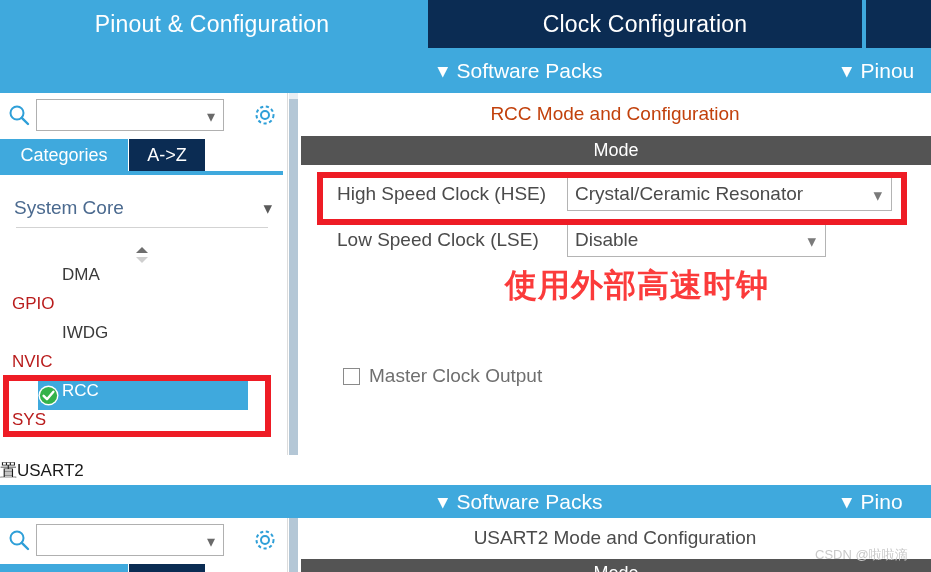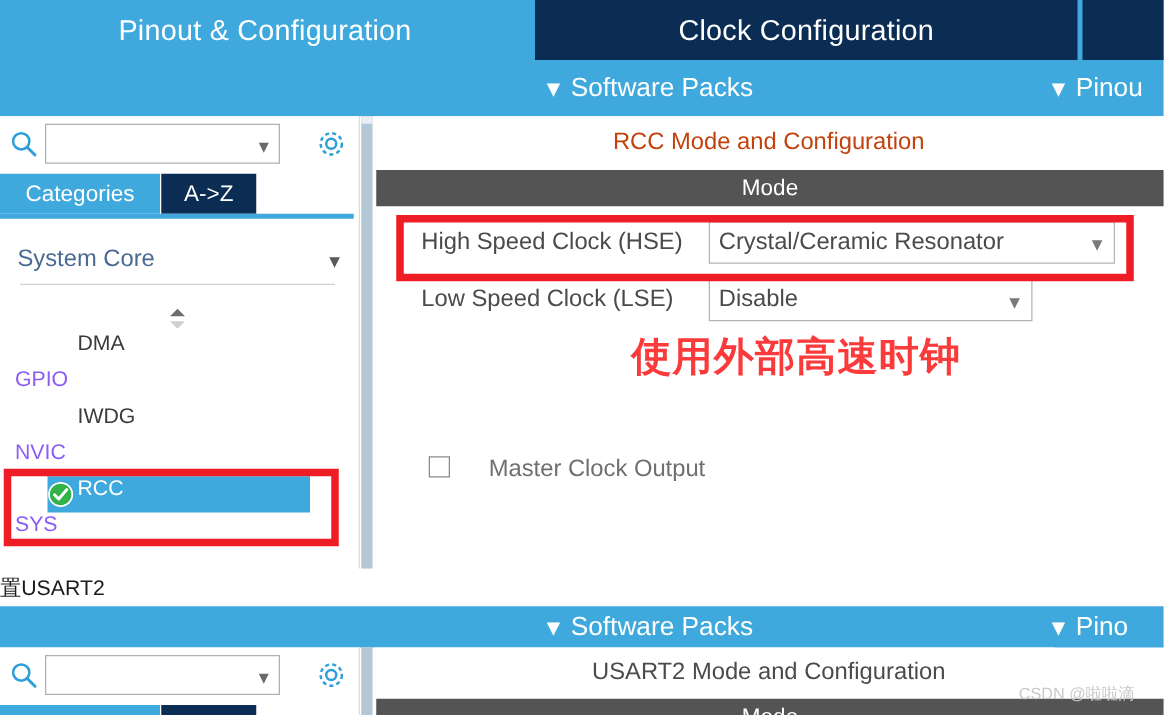--- a/index.html
+++ b/index.html
@@ -78,21 +78,21 @@
   .group-rule { position:absolute; left:16px; top:134px; width:252px; height:1px; background:#d3d3d3; }
 
   .spinner { position:absolute; left:131px; top:152px; width:22px; height:20px; }
 
   .tree { position:absolute; left:0; top:172px; width:288px; }
   .tree-item {
     position:relative; height:29px; display:flex; align-items:flex-start;
     padding-left:62px; font-size:17px;
   }
   .tree-item.grey  { color:#3a3a3a; }
-  .tree-item.green { color:#8b5cf6;padding-left:12px; }
+  .tree-item.green { color:#b91c1c;padding-left:12px; }
   .tree-item.sel {
     background:#3fa9dd; color:#ffffff; margin-left:38px; width:210px;
     padding-left:24px;
   }
   .check-badge {
     position:absolute; left:0px; top:4px; width:21px; height:21px;
   }
 
   
   .vstrip { position:absolute; left:289px; top:93px; width:9px; height:362px; background:#b4c7d6; }
@@ -119,21 +119,21 @@
     display:flex; align-items:center; padding-left:7px; font-size:19px; color:#4b4b4b;
   }
   .frow .fselect .caret { position:absolute; right:9px; top:7px; font-size:17px; color:#7a7a7a; }
   .row-hse { top:82px; left:38px; }
   .row-hse .flabel { width:230px; }
   .row-hse .fselect { width:325px; }
   .row-lse { top:128px; left:38px; }
   .row-lse .flabel { width:230px; }
   .row-lse .fselect { width:259px; }
 
-  .chk-row { position:absolute; left:44px; top:272px; display:flex; align-items:flex-start;gap:22px; }
+  .chk-row { position:absolute; left:44px; top:272px; display:flex; align-items:center; }
   .chk-box { width:17px; height:17px; border:1px solid #8a8a8a; background:#fff; margin-right:9px; }
   .chk-label { font-size:19px; color:#6f6f6f; }
 
   
   .redbox { position:absolute; border:6px solid #ee1c25; }
   .redbox-hse { left:317px; top:172px; width:590px; height:53px; }
   .redbox-rcc { left:3px; top:375px; width:268px; height:62px; }
   .red-anno {
     position:absolute; left:505px; top:264px;
     font-size:32px; color:#fb3b3b; font-weight:bold; letter-spacing:1px;

